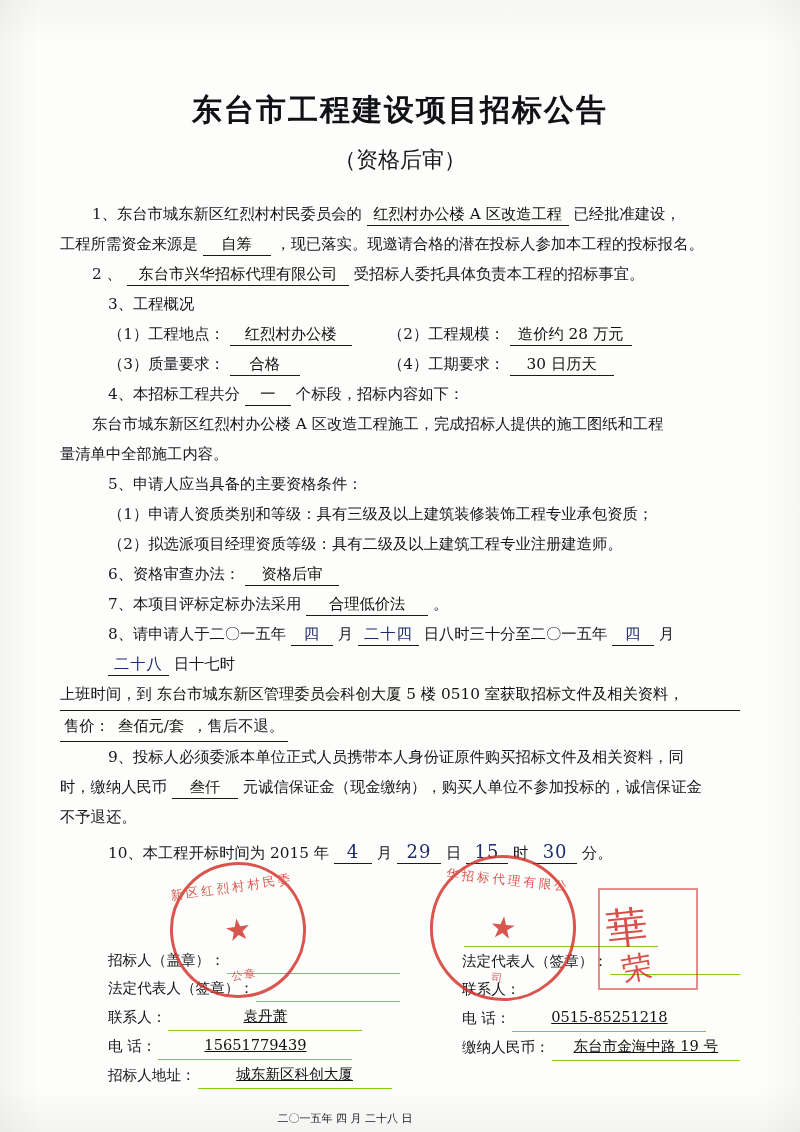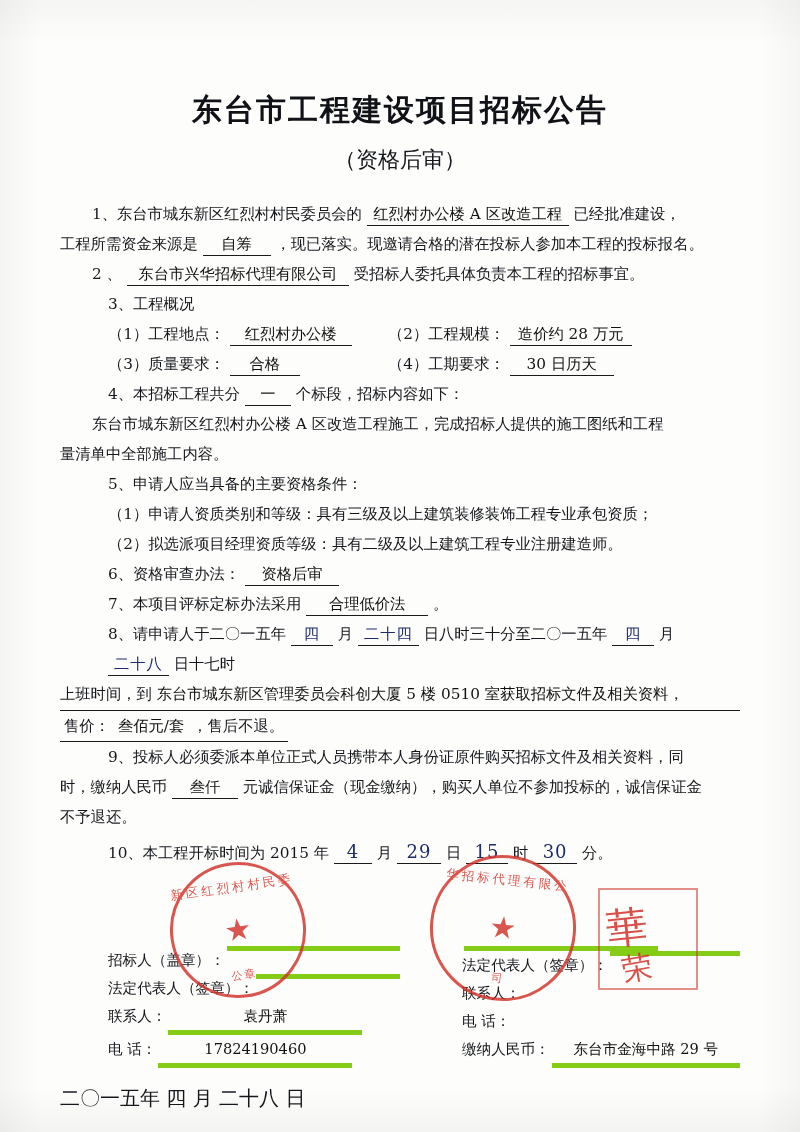--- a/index.html
+++ b/index.html
@@ -104,38 +104,39 @@
     line-height: 28px;
   }
   .sig-cols {
     display: flex;
     gap: 0;
   }
   .sig-col { width: 50%; padding-left: 48px; box-sizing: border-box; }
   .sig-col.right { padding-left: 62px; }
   .sig-line {
     display: flex;
-    align-items: flex-start;
+    align-items: flex-end;
     white-space: nowrap;
   }
   .sig-label { }
   .sig-val {
     flex: 1;
-    border-bottom: 5px solid #84cc16;
+    border-bottom: 1px solid #84cc16;
     margin-left: 2px;
     min-width: 40px;
     max-width: 190px;
     text-align: center;
     padding: 0 2px;
+    text-decoration: underline;
   }
   .date-line {
-    text-align: left;
+    text-align: center;
     padding-right: 110px;
     margin-top: 16px;
-    font-size: 20px;
+    font-size: 11px;
   }
 
   
   .stamp {
     position: absolute;
     border: 3px solid #d2322a;
     border-radius: 50%;
     color: #d2322a;
     opacity: 0.82;
     pointer-events: none;
@@ -321,41 +322,46 @@
         <div class="sig-line">
           <span class="sig-label">法定代表人（签章）：</span>
           <span class="sig-val hand"></span>
         </div>
         <div class="sig-line">
           <span class="sig-label">联系人：</span>
           <span class="sig-val hand">袁丹萧</span>
         </div>
         <div class="sig-line">
           <span class="sig-label">电  话：</span>
-          <span class="sig-val hand">17824190460</span>
+          <span class="sig-val hand">15651779439</span>
+        </div>
+        <div class="sig-line">
+          <span class="sig-label">招标人地址：</span>
+          <span class="sig-val hand">城东新区科创大厦</span>
         </div>
       </div>
 
       <div class="sig-col right">
         <div class="sig-line">
           <span class="sig-val hand"></span>
         </div>
         <div class="sig-line">
           <span class="sig-label">法定代表人（签章）：</span>
           <span class="sig-val hand"></span>
         </div>
         <div class="sig-line">
           <span class="sig-label">联系人：</span>
         </div>
         <div class="sig-line">
           <span class="sig-label">电  话：</span>
+          <span class="sig-val hand">0515-85251218</span>
         </div>
         <div class="sig-line">
           <span class="sig-label">缴纳人民币：</span>
-          <span class="sig-val hand">东台市金海中路 29 号</span>
+          <span class="sig-val hand">东台市金海中路 19 号</span>
         </div>
       </div>
     </div>
 
     <div class="date-line">二〇一五年      四  月  二十八  日</div>
   </div>
 
   <div class="stamp" id="stamp1">
     <div class="stamp-label">新区红烈村村民委</div>
     <div class="star">★</div>

